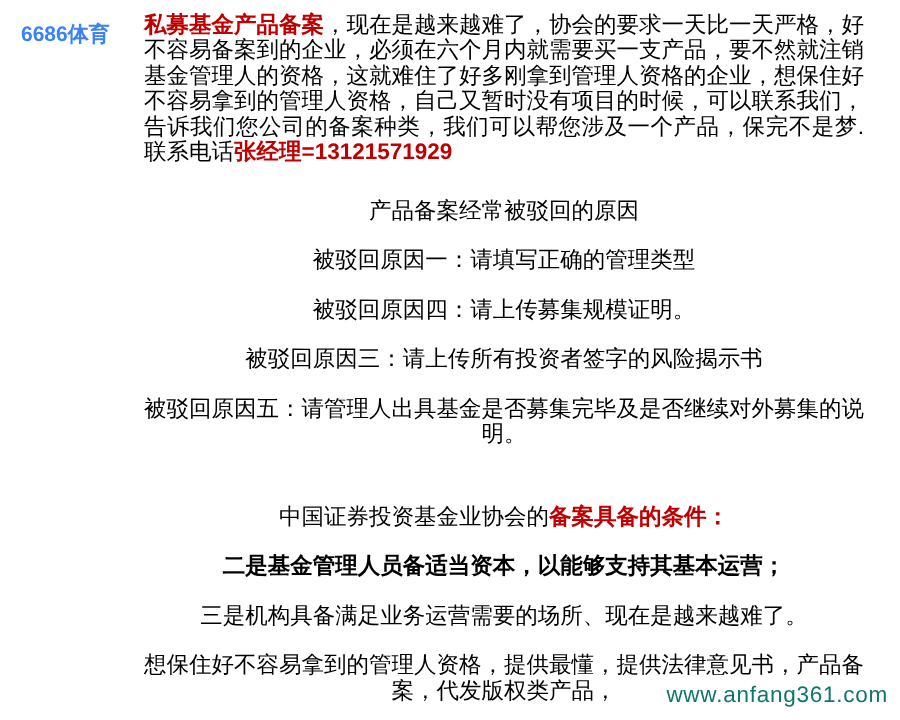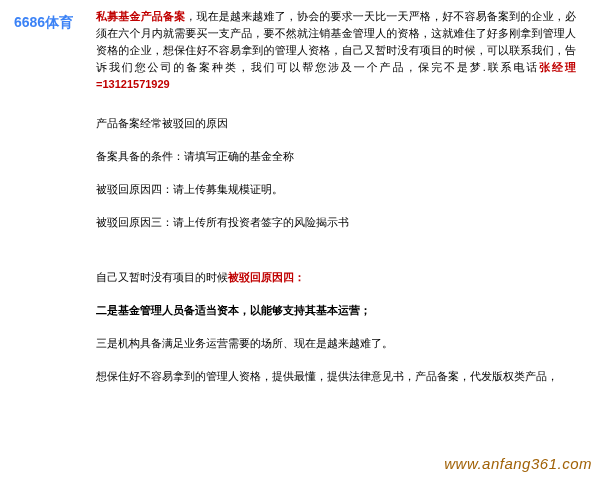--- a/index.html
+++ b/index.html
@@ -27,80 +27,81 @@
     font-weight: bold;
     color: #3b82f6;
     letter-spacing: 0px;
     white-space: nowrap;
   }
   .watermark-right {
     position: absolute;
     right: 8px;
     bottom: 8px;
     font-size: 15px;
-    color: #a16207;
+    color: #0f766e;
     letter-spacing: 0.5px;
     white-space: nowrap;
-    font-style: italic;
   }
   .content {
     position: absolute;
     left: 96px;
     top: 8px;
     width: 480px;
   }
   p {
     margin: 0 0 10px 0;
-    font-size: 11px;
+    font-size: 15px;
     line-height: 17px;
     color: #000000;
   }
   .intro {
     text-align: justify;
     text-indent: 0;
   }
   .red {
     color: #c00000;
     font-weight: bold;
   }
   .spacer-lg {
     height: 22px;
   }
   .spacer-md {
     height: 12px;
   }
   .line {
     margin: 0 0 16px 0;
+    text-align: center;
   }
   .bold {
     font-weight: bold;
   }
 </style>
 </head>
 <body>
 
 <div class="page">
 
   <div class="watermark-left">6686体育</div>
 
   <div class="content">
 
     <p class="intro"><span class="red">私募基金产品备案</span><span>，现在是越来越难了，协会的要求一天比一天严格，好不容易备案到的企业，必须在六个月内就需要买一支产品，要不然就注销基金管理人的资格，这就难住了好多刚拿到管理人资格的企业，想保住好不容易拿到的管理人资格，自己又暂时没有项目的时候，可以联系我们，告诉我们您公司的备案种类，我们可以帮您涉及一个产品，保完不是梦.联系电话</span><span class="red">张经理=13121571929</span></p>
 
     <div class="spacer-md"></div>
 
     <p class="line">产品备案经常被驳回的原因</p>
 
-    <p class="line">备案具备的条件：请填写正确的基金全称</p>
+    <p class="line">被驳回原因一：请填写正确的管理类型</p>
     <p class="line">被驳回原因四：请上传募集规模证明。</p>
     <p class="line">被驳回原因三：请上传所有投资者签字的风险揭示书</p>
+    <p class="line">被驳回原因五：请管理人出具基金是否募集完毕及是否继续对外募集的说明。</p>
 
     <div class="spacer-lg"></div>
 
-    <p class="line"><span>自己又暂时没有项目的时候</span><span class="red">被驳回原因四：</span></p>
+    <p class="line"><span>中国证券投资基金业协会的</span><span class="red">备案具备的条件：</span></p>
 
     <p class="line bold">二是基金管理人员备适当资本，以能够支持其基本运营；</p>
     <p class="line">三是机构具备满足业务运营需要的场所、现在是越来越难了。</p>
 
     <p class="line"><span>想保住好不容易拿到的管理人资格，提供最懂，提供法律意见书，产品备案，代发版权类产品，</span></p>
 
   </div>
 
   <div class="watermark-right">www.anfang361.com</div>
 

